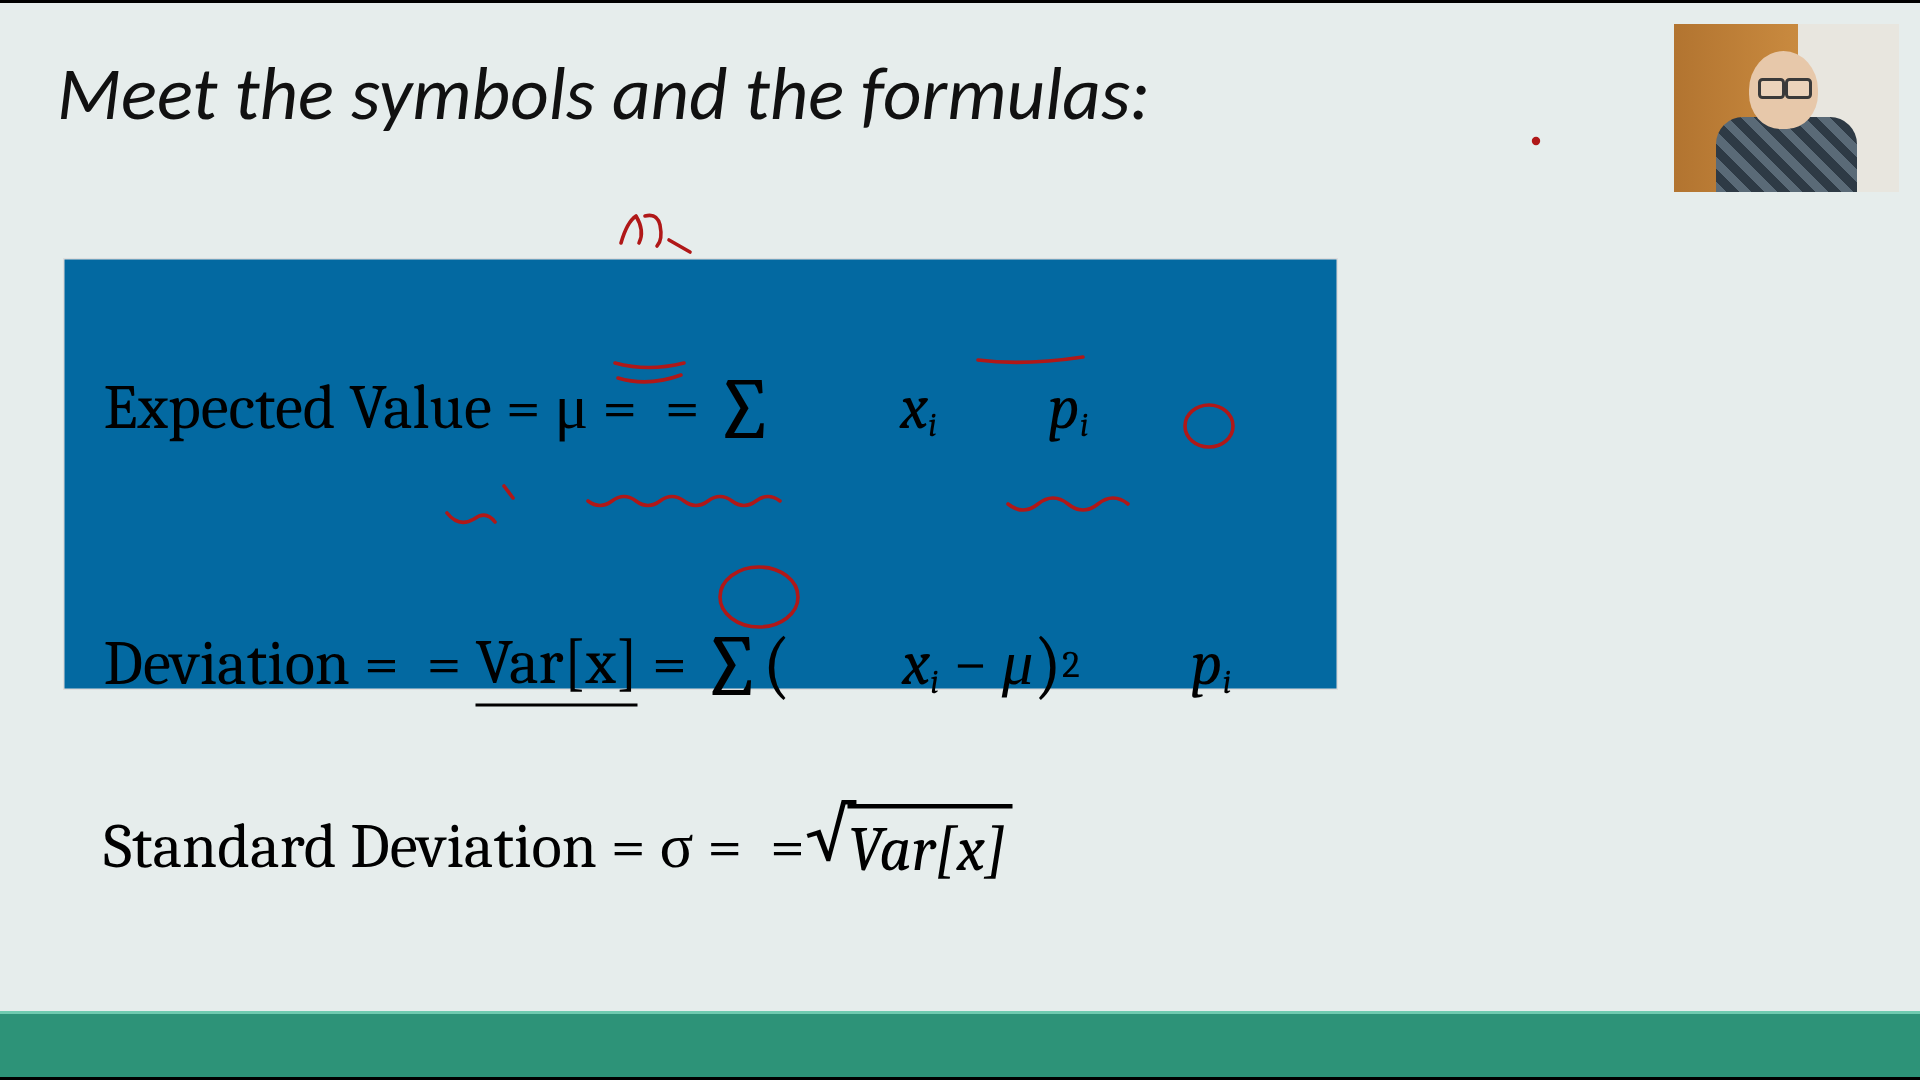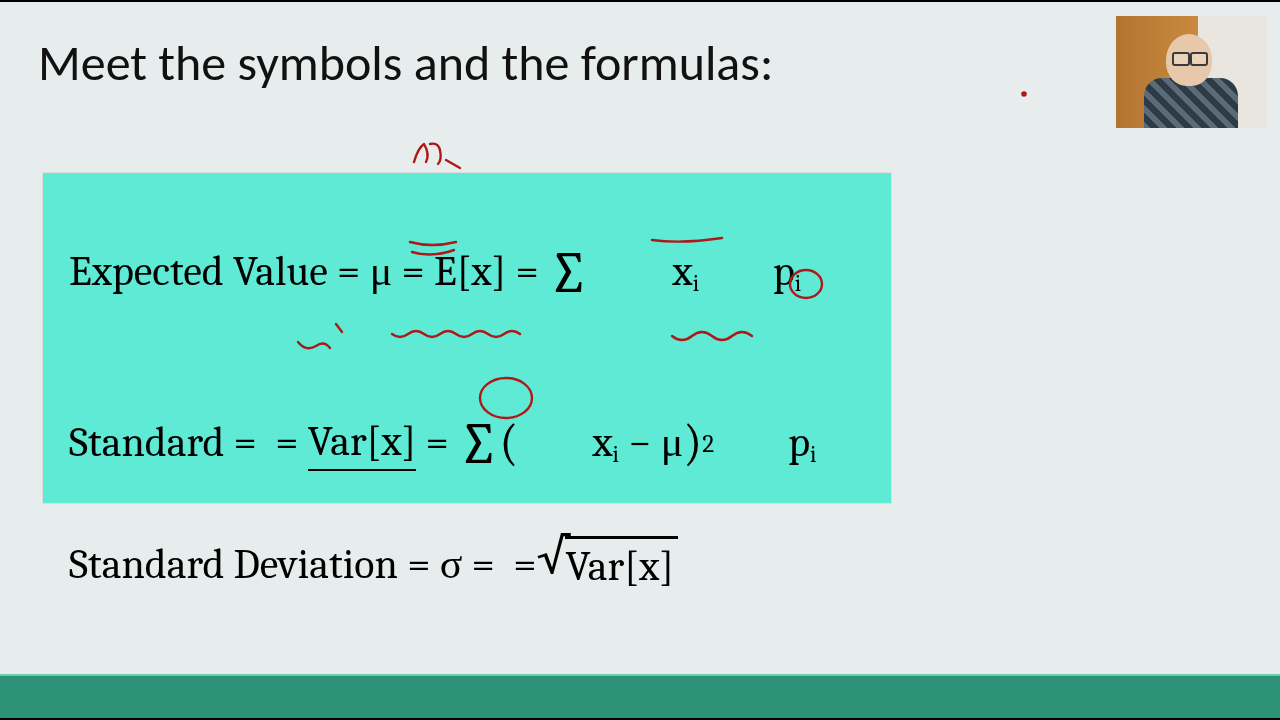--- a/index.html
+++ b/index.html
@@ -23,28 +23,29 @@
     width: 1280px;
     height: 720px;
   }
   .title {
     position: absolute;
     left: 38px;
     top: 30px;
     font-size: 50px;
     color: #111;
     font-weight: 400;
+    font-style: italic;
   }
   .formulabox {
     position: absolute;
     left: 42px;
     top: 170px;
     width: 850px;
-    height: 332px;
-    background: #5eead4;
+    height: 288px;
+    background: #0369a1;
     border: 1px solid #ddd;
     padding: 20px 26px 10px 26px;
     box-sizing: border-box;
     font-family: Cambria, "Times New Roman", serif;
     font-size: 42px;
     line-height: 1.25;
     color: #000;
   }
   .row {
     display: flex;
@@ -55,21 +56,21 @@
   }
   .row span.seg { white-space: pre; }
   .sigma-big {
     font-size: 58px;
     line-height: 0;
     position: relative;
     top: 2px;
   }
   .sub { font-size: 0.55em; vertical-align: -0.25em; }
   .sup { font-size: 0.6em; vertical-align: 0.55em; }
-  .ital { }
+  .ital { font-style: italic; }
   
   .radical {
     display: inline-flex;
     align-items: flex-start;
     position: relative;
   }
   .radical .surd {
     font-size: 50px;
     line-height: 0.8;
     margin-right: -4px;
@@ -146,36 +147,35 @@
 
     <div class="row">
       <span class="seg">Expected Value</span>
       <span class="seg"> </span>
       <span class="seg">=</span>
       <span class="seg"> </span>
       <span class="seg">μ</span>
       <span class="seg"> </span>
       <span class="seg">=</span>
       <span class="seg"> </span>
-      <span class="seg">E[x]</span>
       <span class="seg"> </span>
       <span class="seg">=</span>
       <span class="seg"> </span>
       <span class="sigma-big seg">∑</span>
       <span class="seg"> </span>
       <span class="seg ital">
         <span>x</span><span class="sub">i</span>
       </span>
       <span class="seg ital">
         <span>p</span><span class="sub">i</span>
       </span>
     </div>
 
     <div class="row">
-      <span class="seg">Standard</span>
+      <span class="seg">Deviation</span>
       <span class="seg"> </span>
       <span class="seg">=</span>
       <span class="seg"> </span>
       <span class="seg"> </span>
       <span class="seg">=</span>
       <span class="seg"> </span>
       <span class="seg" style="border-bottom:2px solid #000;">Var[x]</span>
       <span class="seg"> </span>
       <span class="seg">=</span>
       <span class="seg"> </span>

